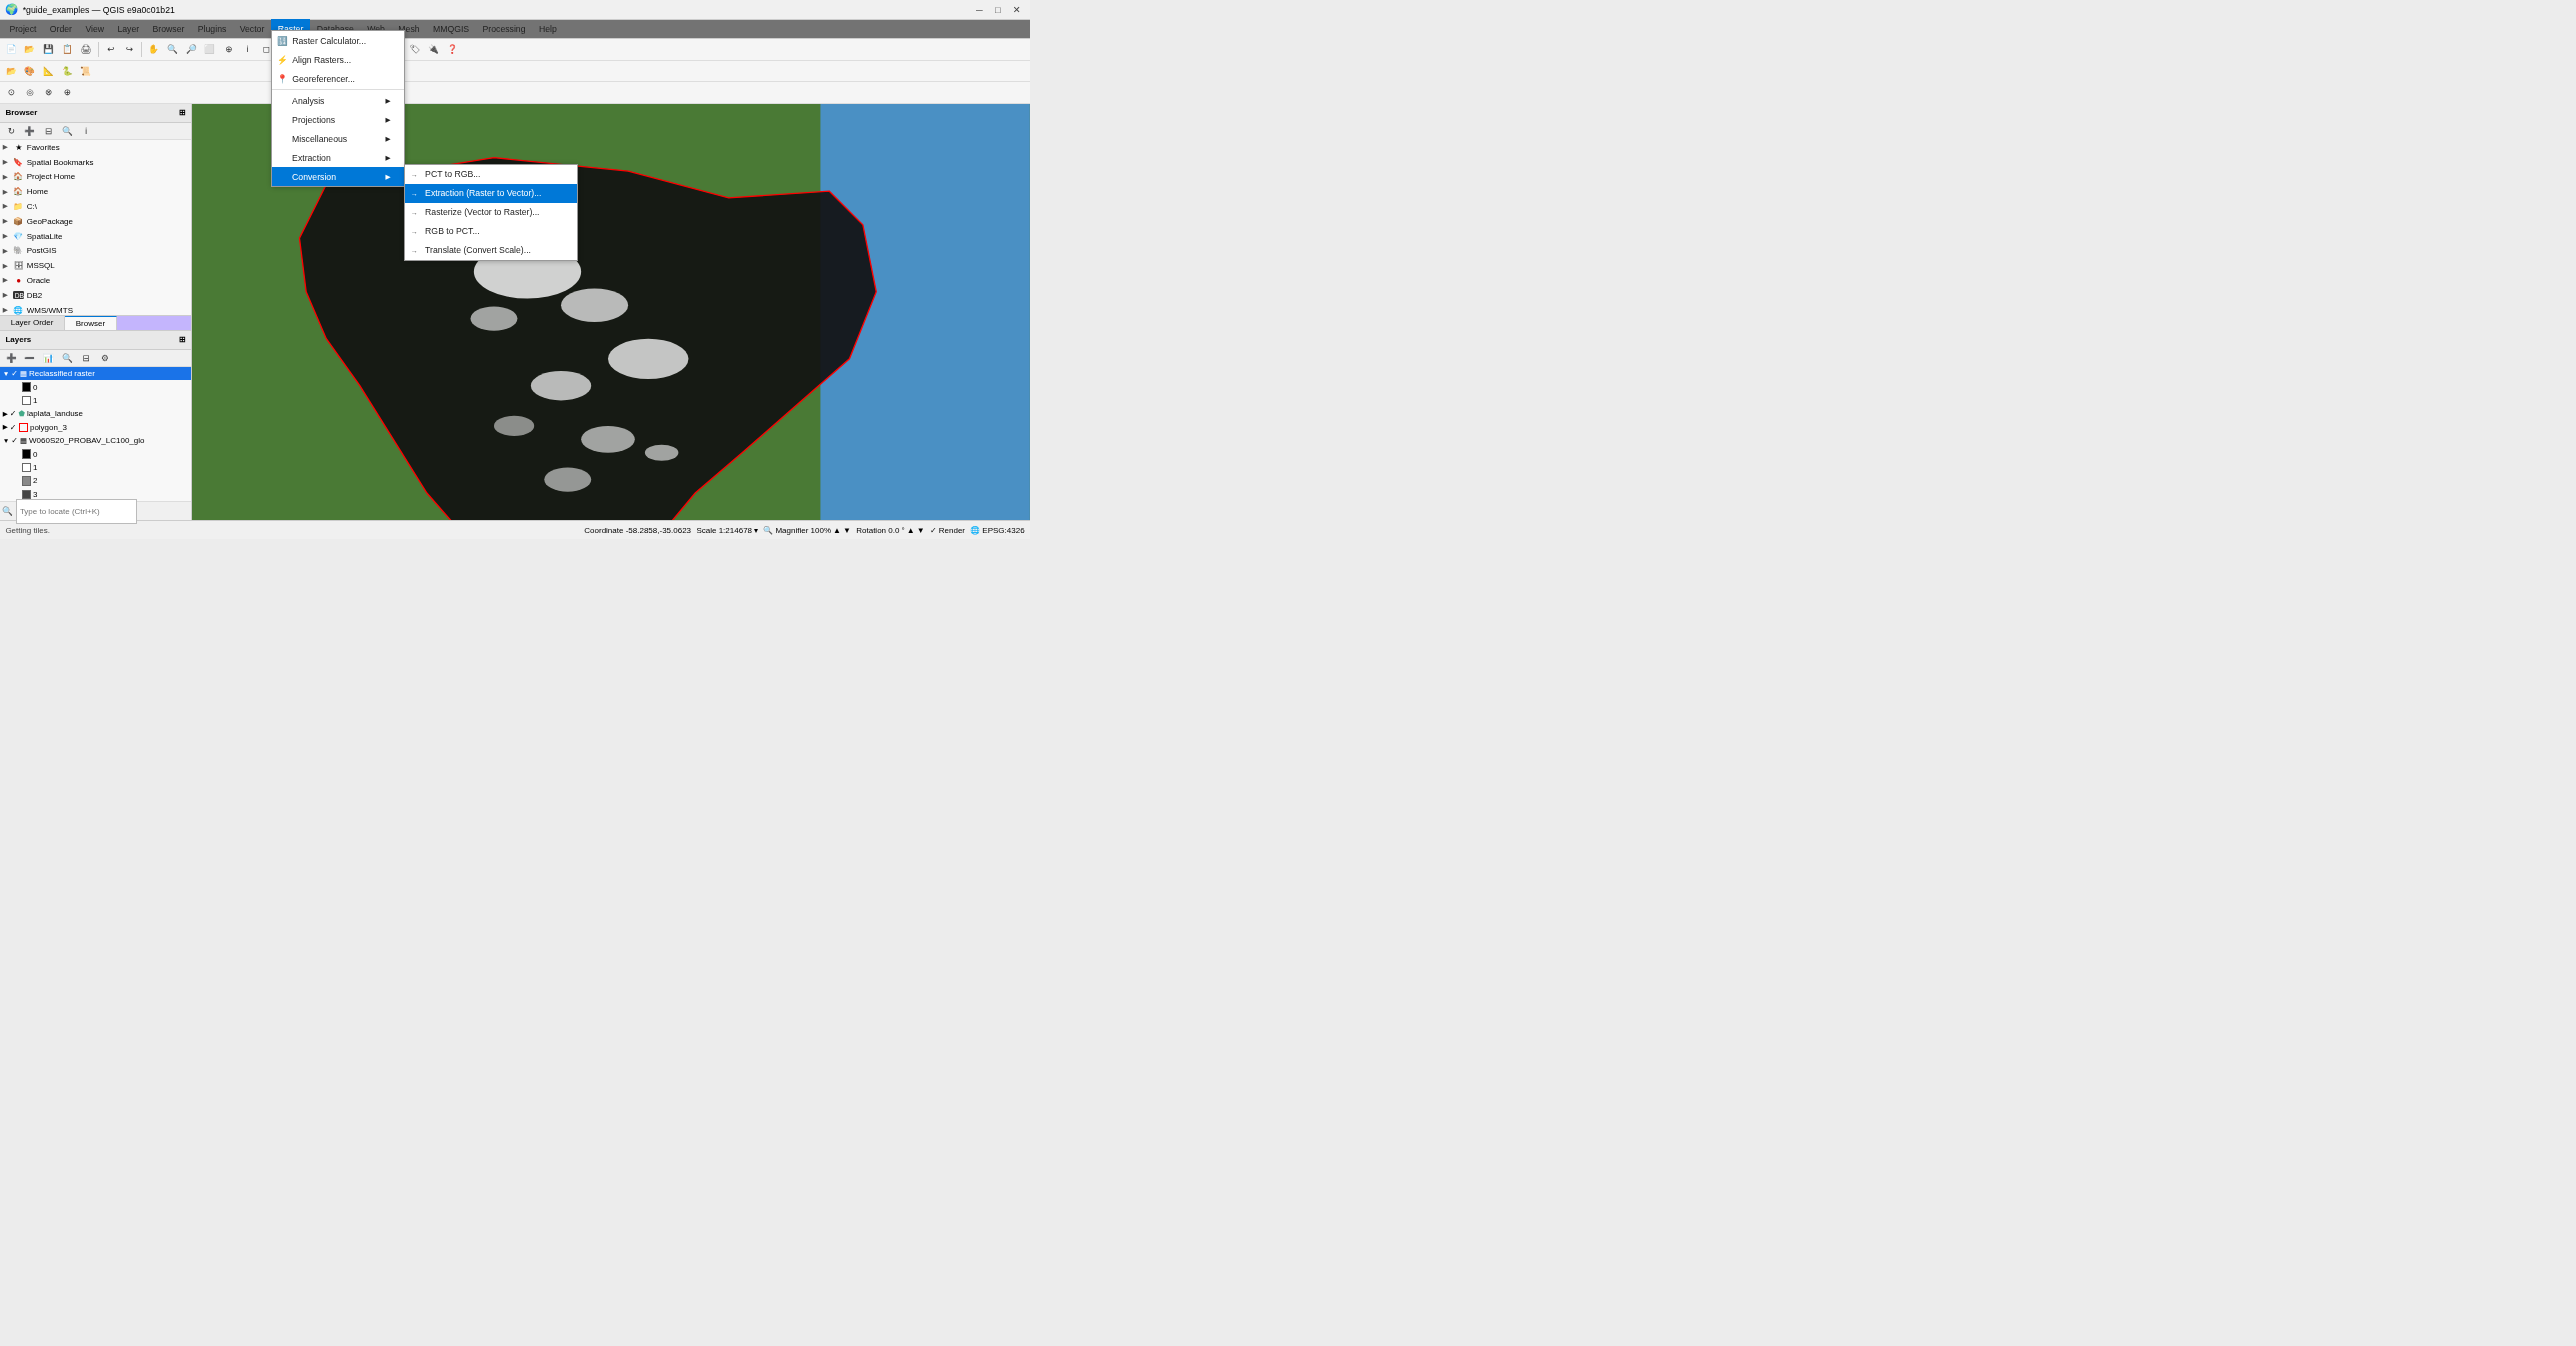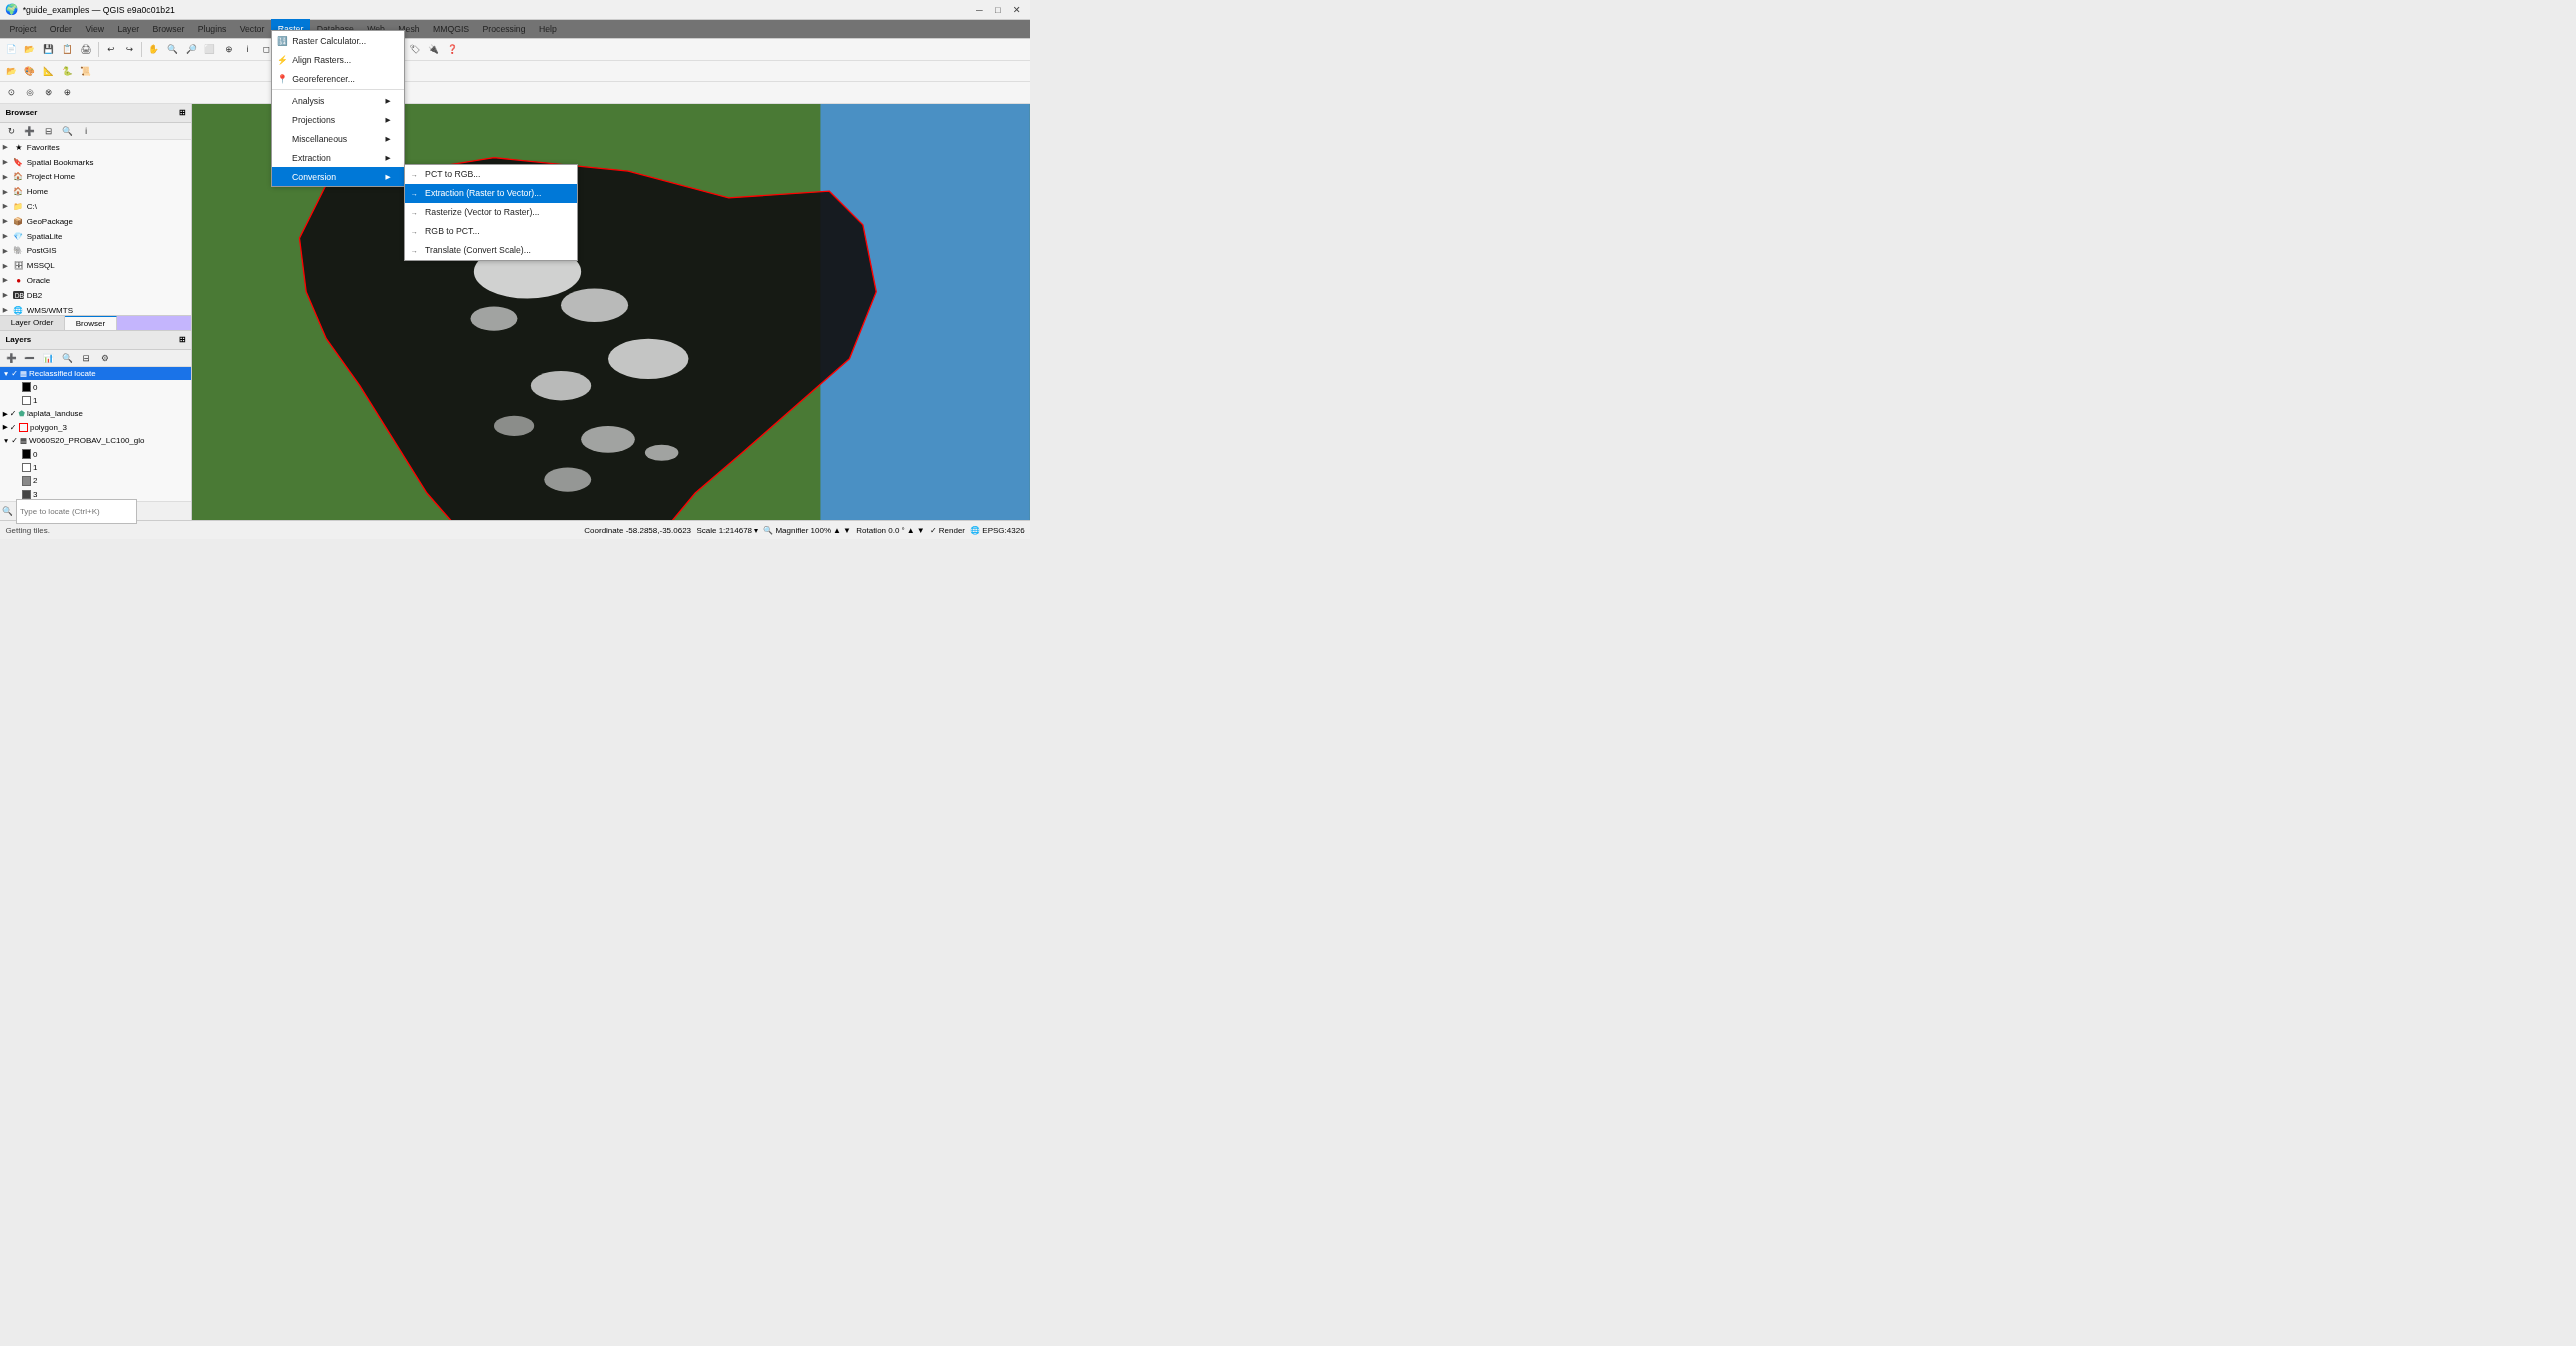--- a/index.html
+++ b/index.html
@@ -501,21 +501,21 @@
         <div class="toolbar-btn">🔍</div>
         <div class="toolbar-btn">⊟</div>
         <div class="toolbar-btn">⚙</div>
       </div>
       <div id="layers-content">
 
         <div class="layer-item selected" style="padding-left:2.7px;">
           <span style="font-size:6.7px;">▼</span>
           <span style="color:white;">✓</span>
           <span style="font-size:7.4px;">▦</span>
-          <span>Reclassified locate</span>
+          <span>Reclassified raster</span>
         </div>
         <div class="layer-item" style="padding-left:21.5px;">
           <div class="value-box"></div>
           <span>0</span>
         </div>
         <div class="layer-item" style="padding-left:21.5px;">
           <div class="value-box white"></div>
           <span>1</span>
         </div>
 

